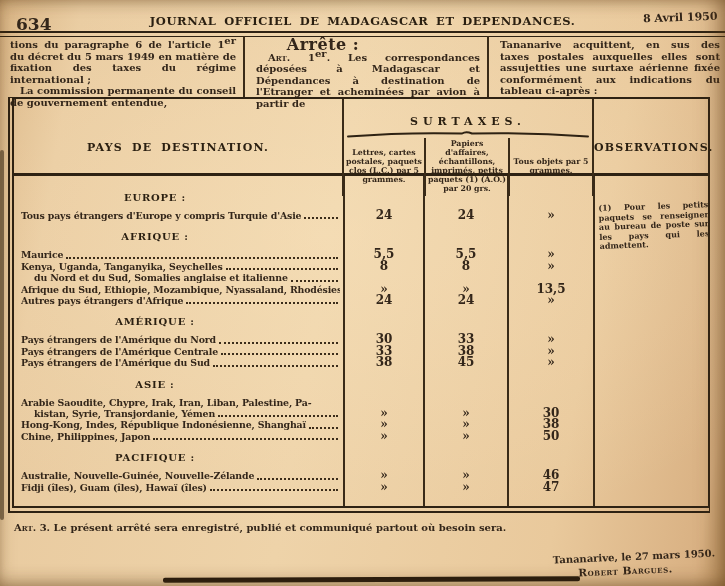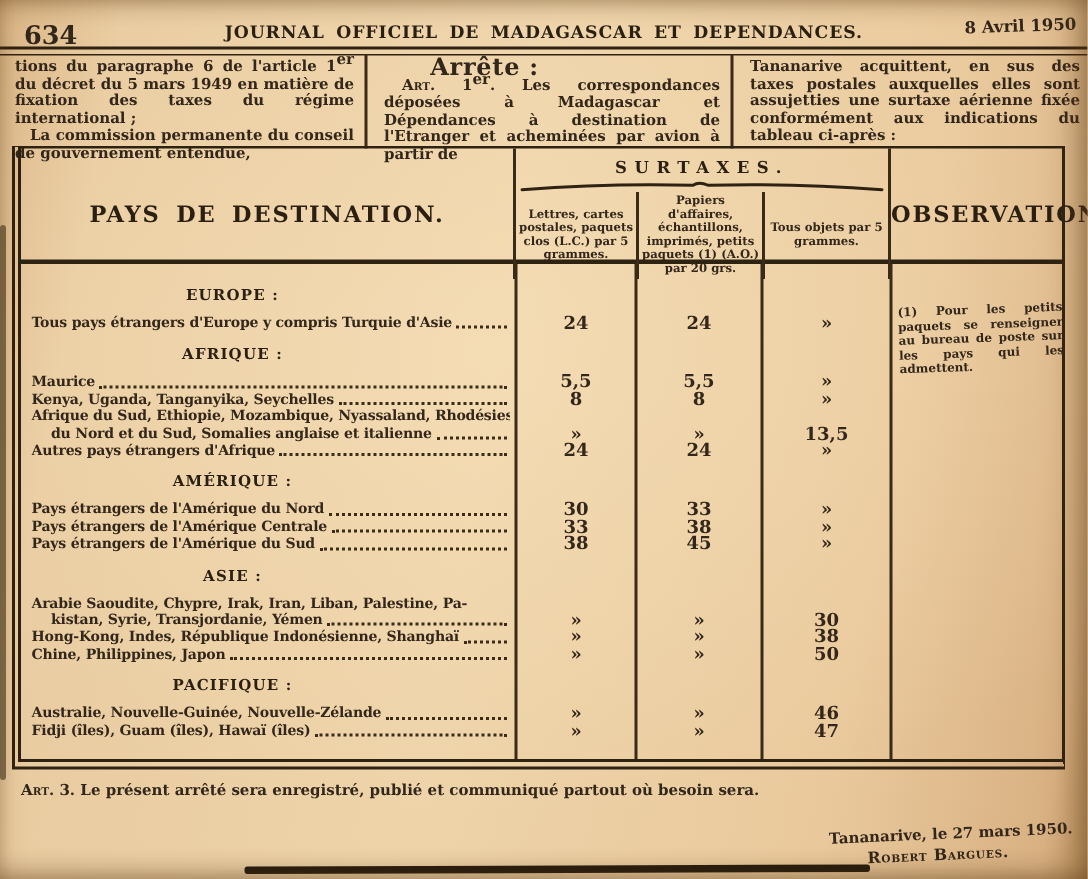--- a/index.html
+++ b/index.html
@@ -43,25 +43,25 @@
   .arrete-heading{text-align:center;font-size:16px;font-weight:700;margin:0 90px 1px 0 !important;letter-spacing:.5px;}
   .icol-2 .art{text-indent:12px;}
   .sc{font-variant:small-caps;}
   .sup{font-size:10px;vertical-align:super;line-height:0;}
 
   
   .gazette-table{position:absolute;left:8px;top:97px;width:702px;height:416px;box-sizing:border-box;
     border:2.5px solid #2e2213;border-left:6px double #2e2213;border-bottom:7px double #2e2213;}
   .thead{display:grid;grid-template-columns:330px 250px 1fr;height:74px;border-bottom:3px solid #2e2213;}
   .th-pays,.th-obs{display:flex;align-items:center;justify-content:center;
-    font-size:15px;font-weight:700;letter-spacing:1.2px;word-spacing:4px;color:#2a1f11;}
+    font-size:11px;font-weight:700;letter-spacing:1.2px;word-spacing:4px;color:#2a1f11;}
   .th-pays{border-right:2px solid #3a2b18;box-sizing:border-box;}
   .th-group{border-right:2px solid #3a2b18;box-sizing:border-box;display:flex;flex-direction:column;}
   .surtaxes-title{height:18px;display:flex;align-items:center;justify-content:center;
-    font-size:11px;font-weight:700;letter-spacing:5px;padding-top:3px;color:#2a1f11;}
+    font-size:11px;font-weight:700;letter-spacing:5px;padding-top:13px;color:#2a1f11;}
   .brace{height:8px;display:flex;justify-content:center;}
   .subcols{flex:1;display:grid;grid-template-columns:80px 84px 1fr;}
   .subcol{box-sizing:border-box;display:flex;align-items:center;justify-content:center;text-align:center;
     font-size:7.8px;line-height:9px;font-weight:700;padding:1px 2px 3px 2px;}
   .subcol + .subcol{border-left:2px solid #3a2b18;}
 
   .tbody{position:relative;height:330px;padding-top:6px;box-sizing:border-box;}
   .tbody .vline{position:absolute;top:0;bottom:0;width:1.8px;background:#3a2b18;}
   .bl1{left:329px;} .bl2{left:409px;} .bl3{left:493px;} .bl4{left:579px;}
   .sect-row{height:auto;}
@@ -177,26 +177,26 @@
               <div class="dots"></div>
             </div>
           </div>
           <div class="cell val">8</div>
           <div class="cell val">8</div>
           <div class="cell val">»</div>
           <div class="cell"></div>
         </div>
         <div class="trow">
           <div class="cell lbl">
-            <div class="line">
-              <span>Afrique du Sud, Ethiopie, Mozambique, Nyassaland, Rhodésies</span>
-            </div>
             <div class="line cont">
               <span>du Nord et du Sud, Somalies anglaise et italienne</span>
               <div class="dots"></div>
+            </div>
+            <div class="line">
+              <span>Afrique du Sud, Ethiopie, Mozambique, Nyassaland, Rhodésies</span>
             </div>
           </div>
           <div class="cell val">»</div>
           <div class="cell val">»</div>
           <div class="cell val">13,5</div>
           <div class="cell"></div>
         </div>
         <div class="trow">
           <div class="cell lbl">
             <div class="line">

